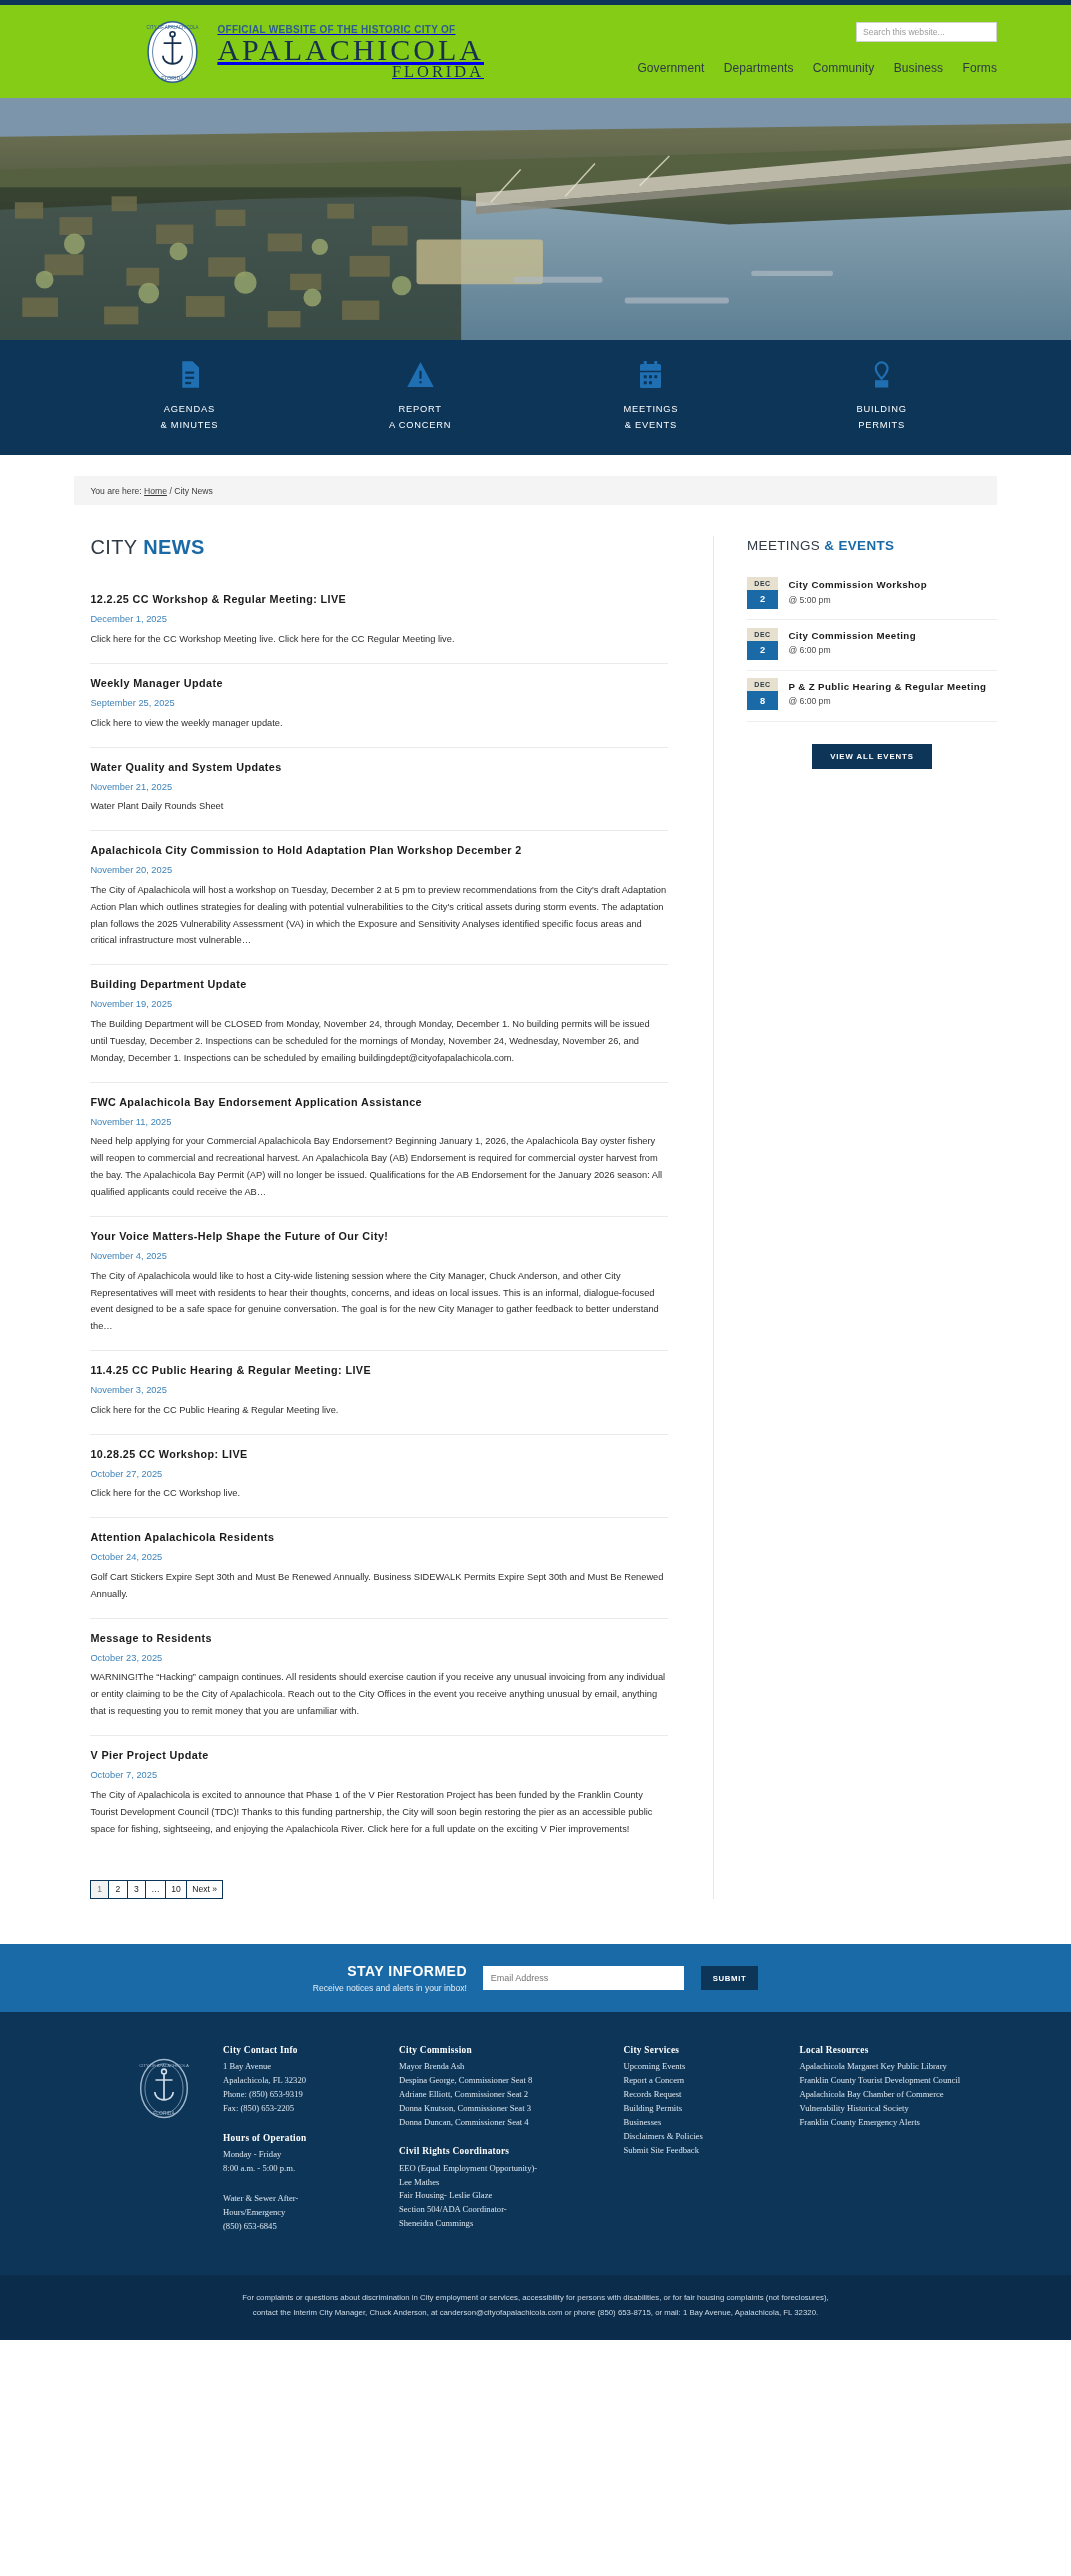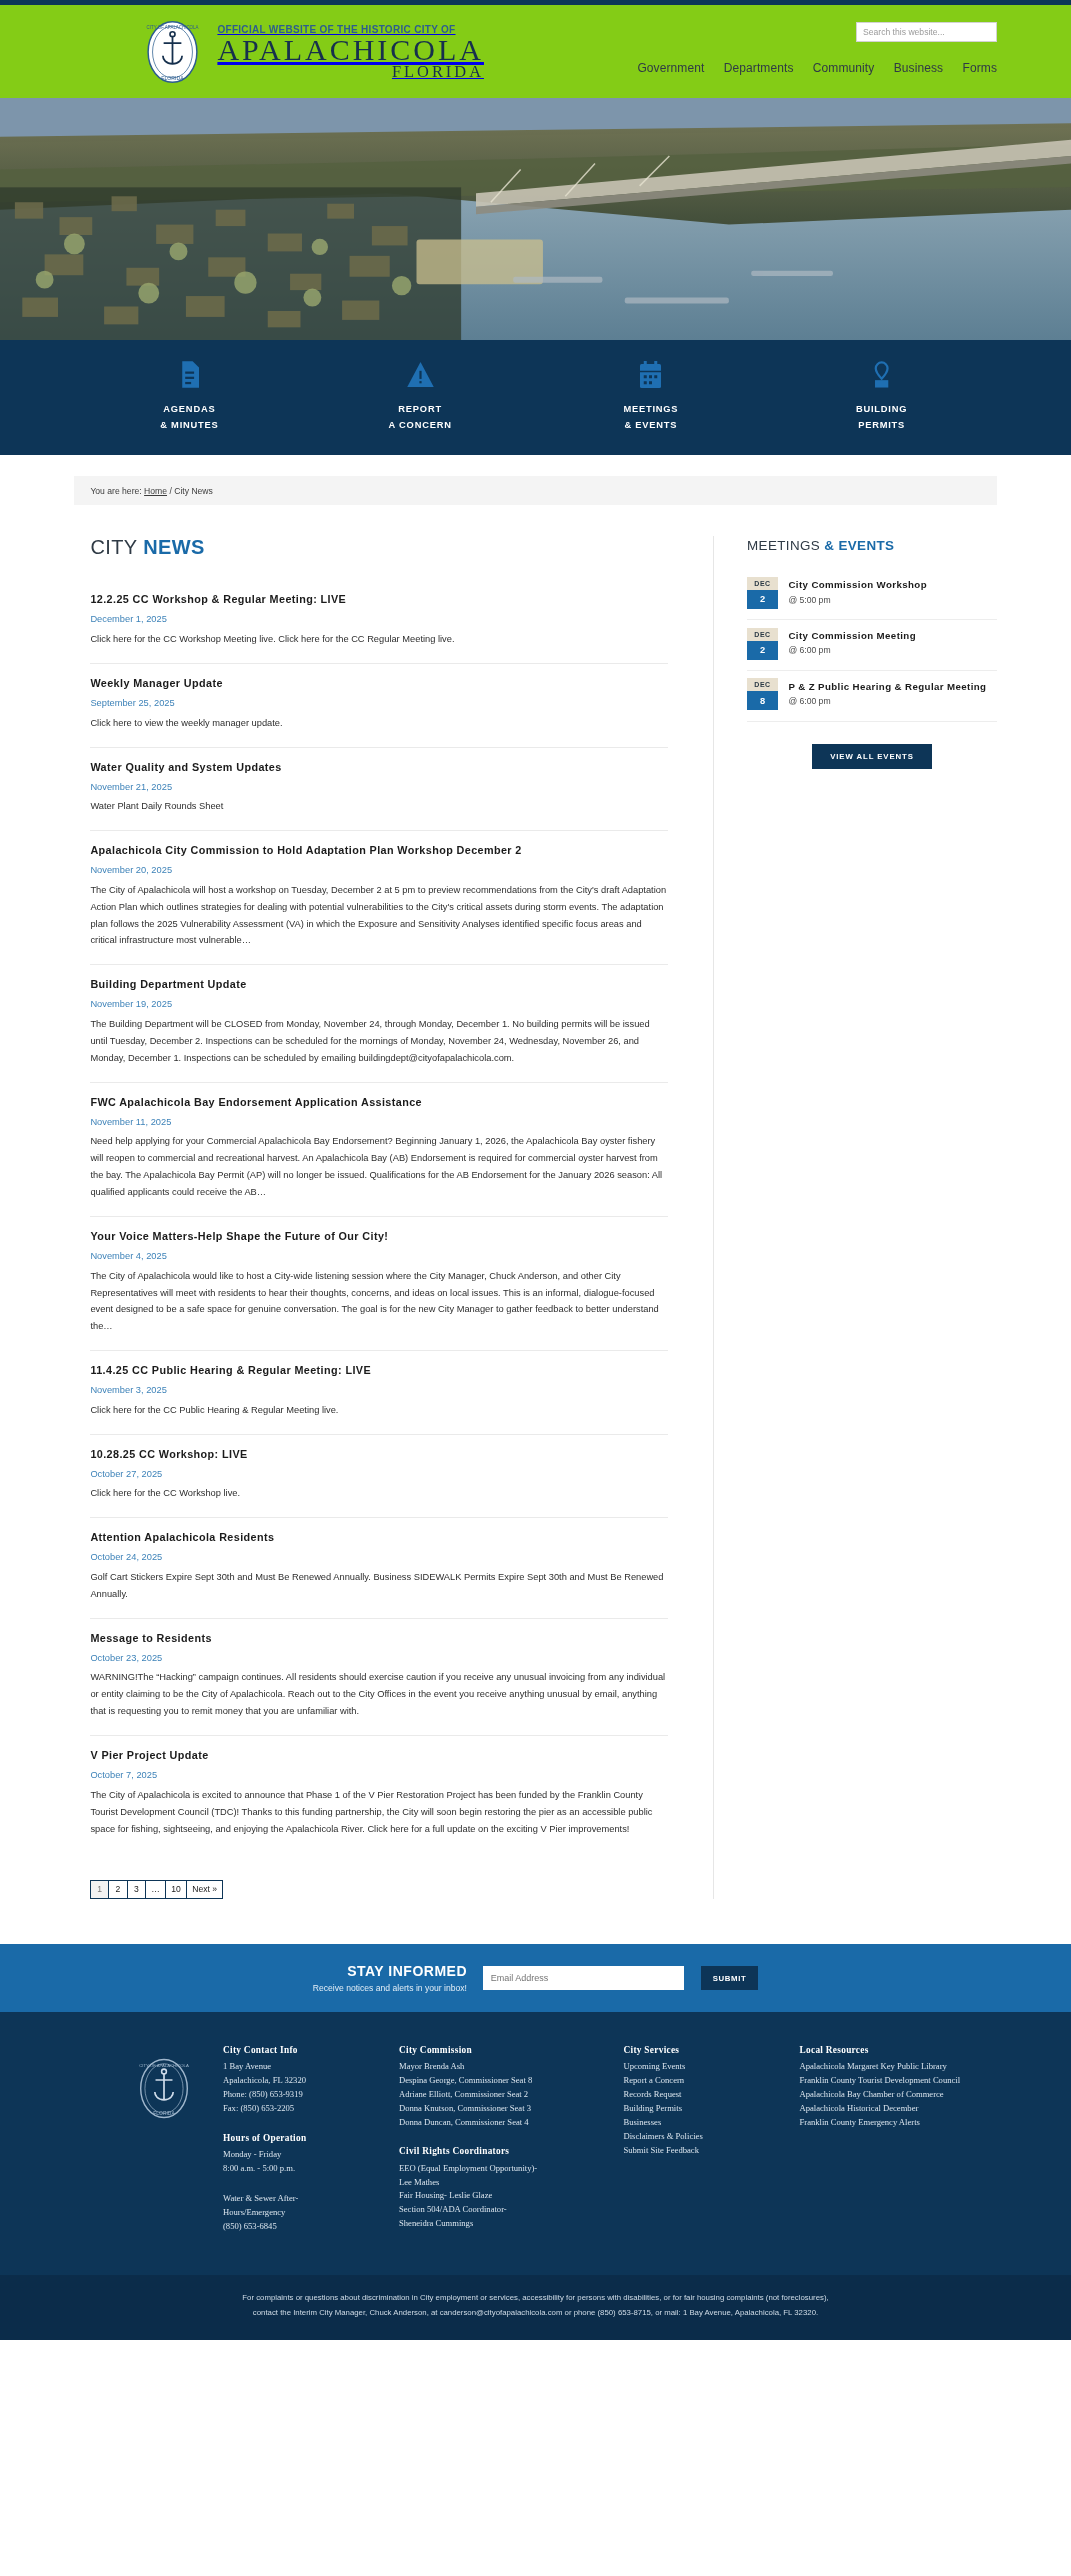--- a/index.html
+++ b/index.html
@@ -49,21 +49,21 @@
 
   
   .quick { background: #0d3557; padding: 19.3px 0 22px; }
   .quick-inner { width: 923px; margin: 0 auto; display: flex; }
   .quick-item {
     flex: 1; text-align: center; text-decoration: none; color: #fff; display: block;
   }
   .quick-icon { height: 31px; margin-bottom: 10.4px; display: flex; align-items: center; justify-content: center; }
   .quick-icon svg { fill: #1f6fb2; }
   .quick-label {
-    font-size: 9.3px; font-weight: 700; letter-spacing: 0.8px; line-height: 1.75;
+    font-size: 9.3px; font-weight: 400; letter-spacing: 0.8px; line-height: 1.75;
     color: #ffffff;
   }
 
   
   .crumbwrap { background: #ffffff; padding: 21px 0 0; }
   .crumb {
     width: 923px; margin: 0 auto; background: #f4f4f4; padding: 9.7px 16.4px;
     font-size: 8.6px; color: #3c3c3c;
   }
   .crumb a { color: #3c3c3c; }
@@ -550,21 +550,21 @@
         <div class="f-li"><a href="#">Businesses</a></div>
         <div class="f-li"><a href="#">Disclaimers &amp; Policies</a></div>
         <div class="f-li"><a href="#">Submit Site Feedback</a></div>
       </div>
 
       <div class="f-col">
         <div class="f-h">Local Resources</div>
         <div class="f-li"><a href="#">Apalachicola Margaret Key Public Library</a></div>
         <div class="f-li"><a href="#">Franklin County Tourist Development Council</a></div>
         <div class="f-li"><a href="#">Apalachicola Bay Chamber of Commerce</a></div>
-        <div class="f-li"><a href="#">Apalachicola Historical December</a></div>
+        <div class="f-li"><a href="#">Vulnerability Historical Society</a></div>
         <div class="f-li"><a href="#">Franklin County Emergency Alerts</a></div>
       </div>
     </div>
   </div>
 </footer>
 
 <div class="legal">
   <p>
     <span>For complaints or questions about discrimination in City employment or services, accessibility for persons with disabilities, or for fair housing complaints (not foreclosures),</span><br>
     <span>contact the Interim City Manager, Chuck Anderson, at canderson@cityofapalachicola.com or phone (850) 653-8715, or mail: 1 Bay Avenue, Apalachicola, FL 32320.</span>

